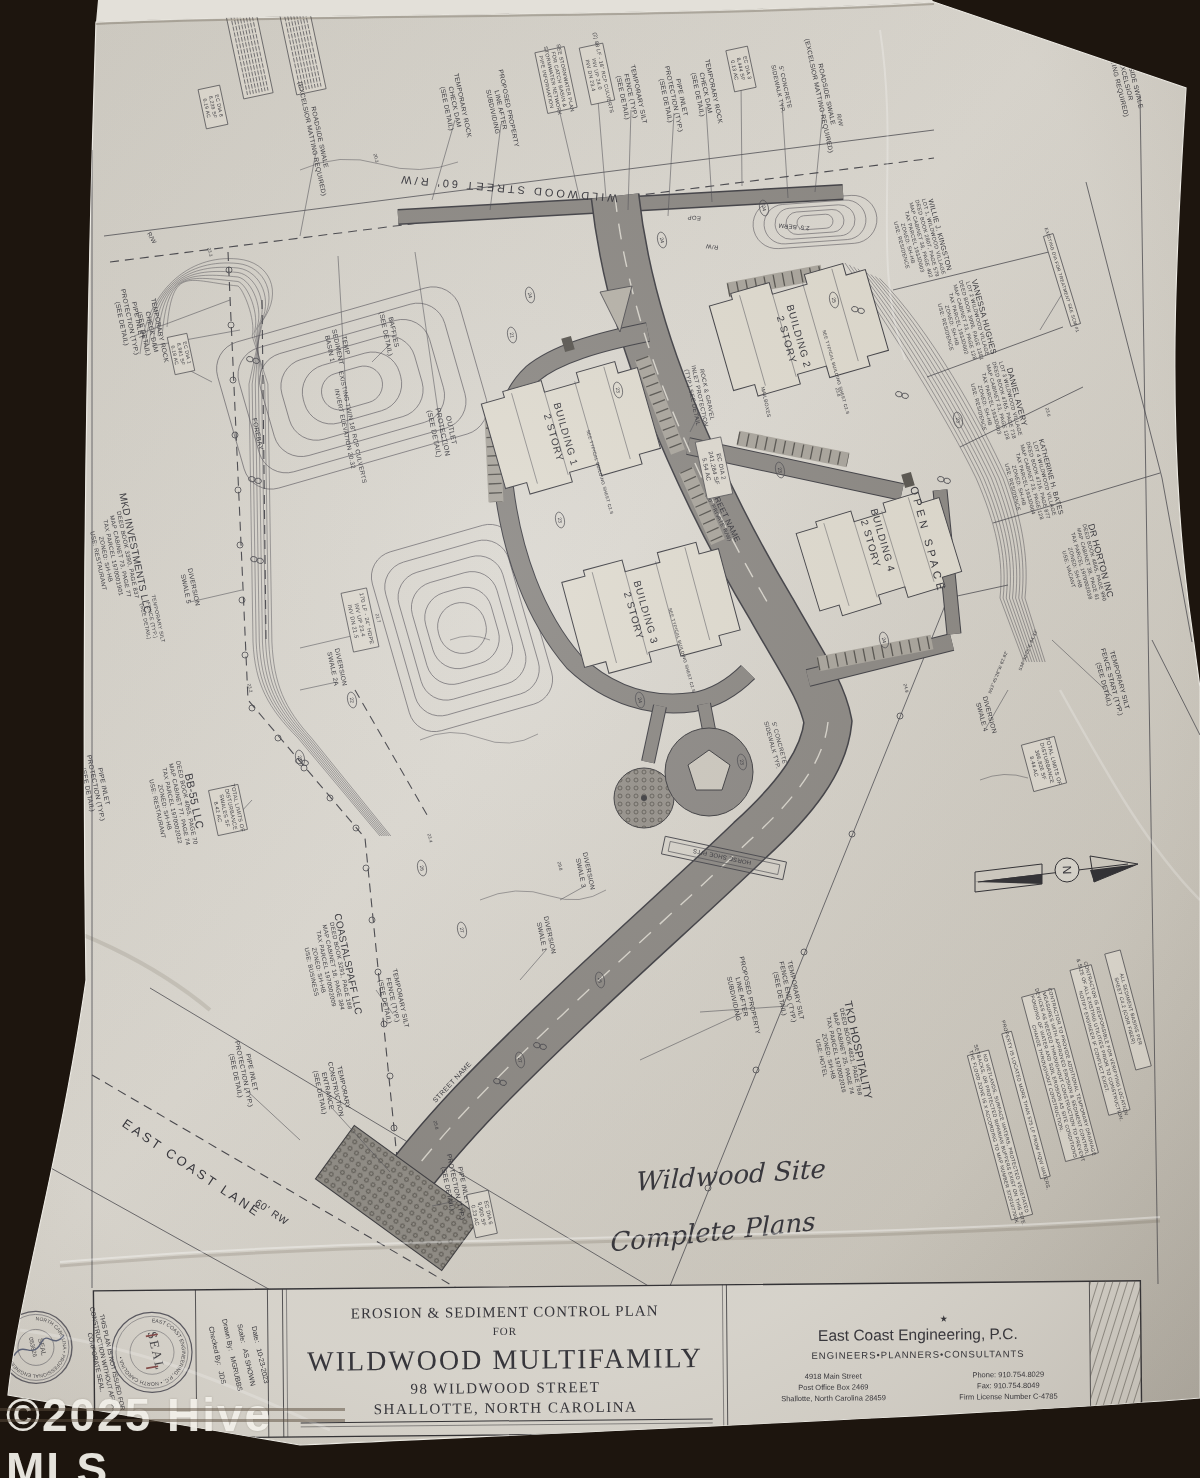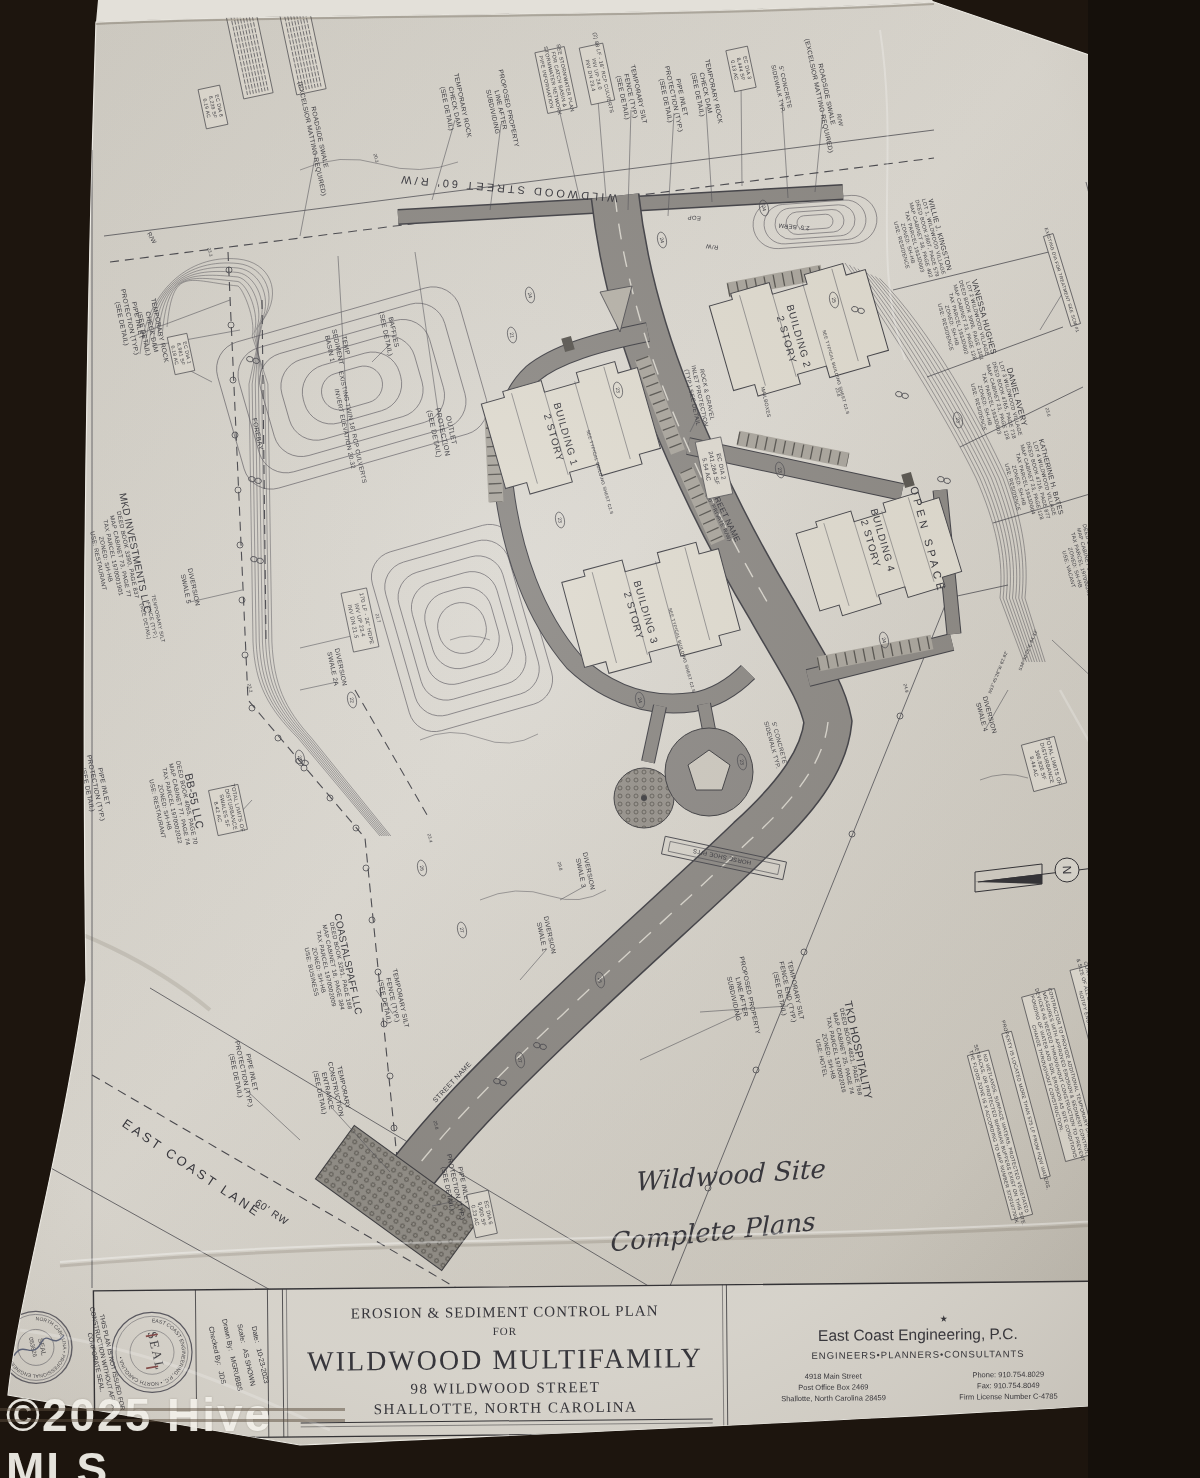--- a/index.html
+++ b/index.html
@@ -1,16 +1,16 @@
 <!DOCTYPE html>
 <html><head>
 <meta charset="utf-8">
 <style>
   html,body{margin:0;padding:0;background:#15100b;}
-  .stage{position:relative;width:1088px;height:1478px;overflow:hidden;background:#15100b;font-family:"Liberation Sans",sans-serif;}
+  .stage{position:relative;width:1200px;height:1478px;overflow:hidden;background:#15100b;font-family:"Liberation Sans",sans-serif;}
   svg{position:absolute;left:0;top:0;font-family:"Liberation Sans",sans-serif;}
   text{fill:#33333a;}
   .serif{font-family:"Liberation Serif",serif;}
   .redge{fill:none;stroke:#3e3e44;}
   .rfill{fill:none;stroke:#8a8783;}
   .thin{fill:none;stroke:#4a4a50;stroke-width:.8;}
   .vthin{fill:none;st
 roke:#5a5a60;stroke-width:.55;}
   .dashed{fill:none;stroke:#45454b;stroke-width:1.1;stroke-dasharray:9 6;}
   .contour{fill:none;stroke:#5c5960;stroke-width:.55;}

